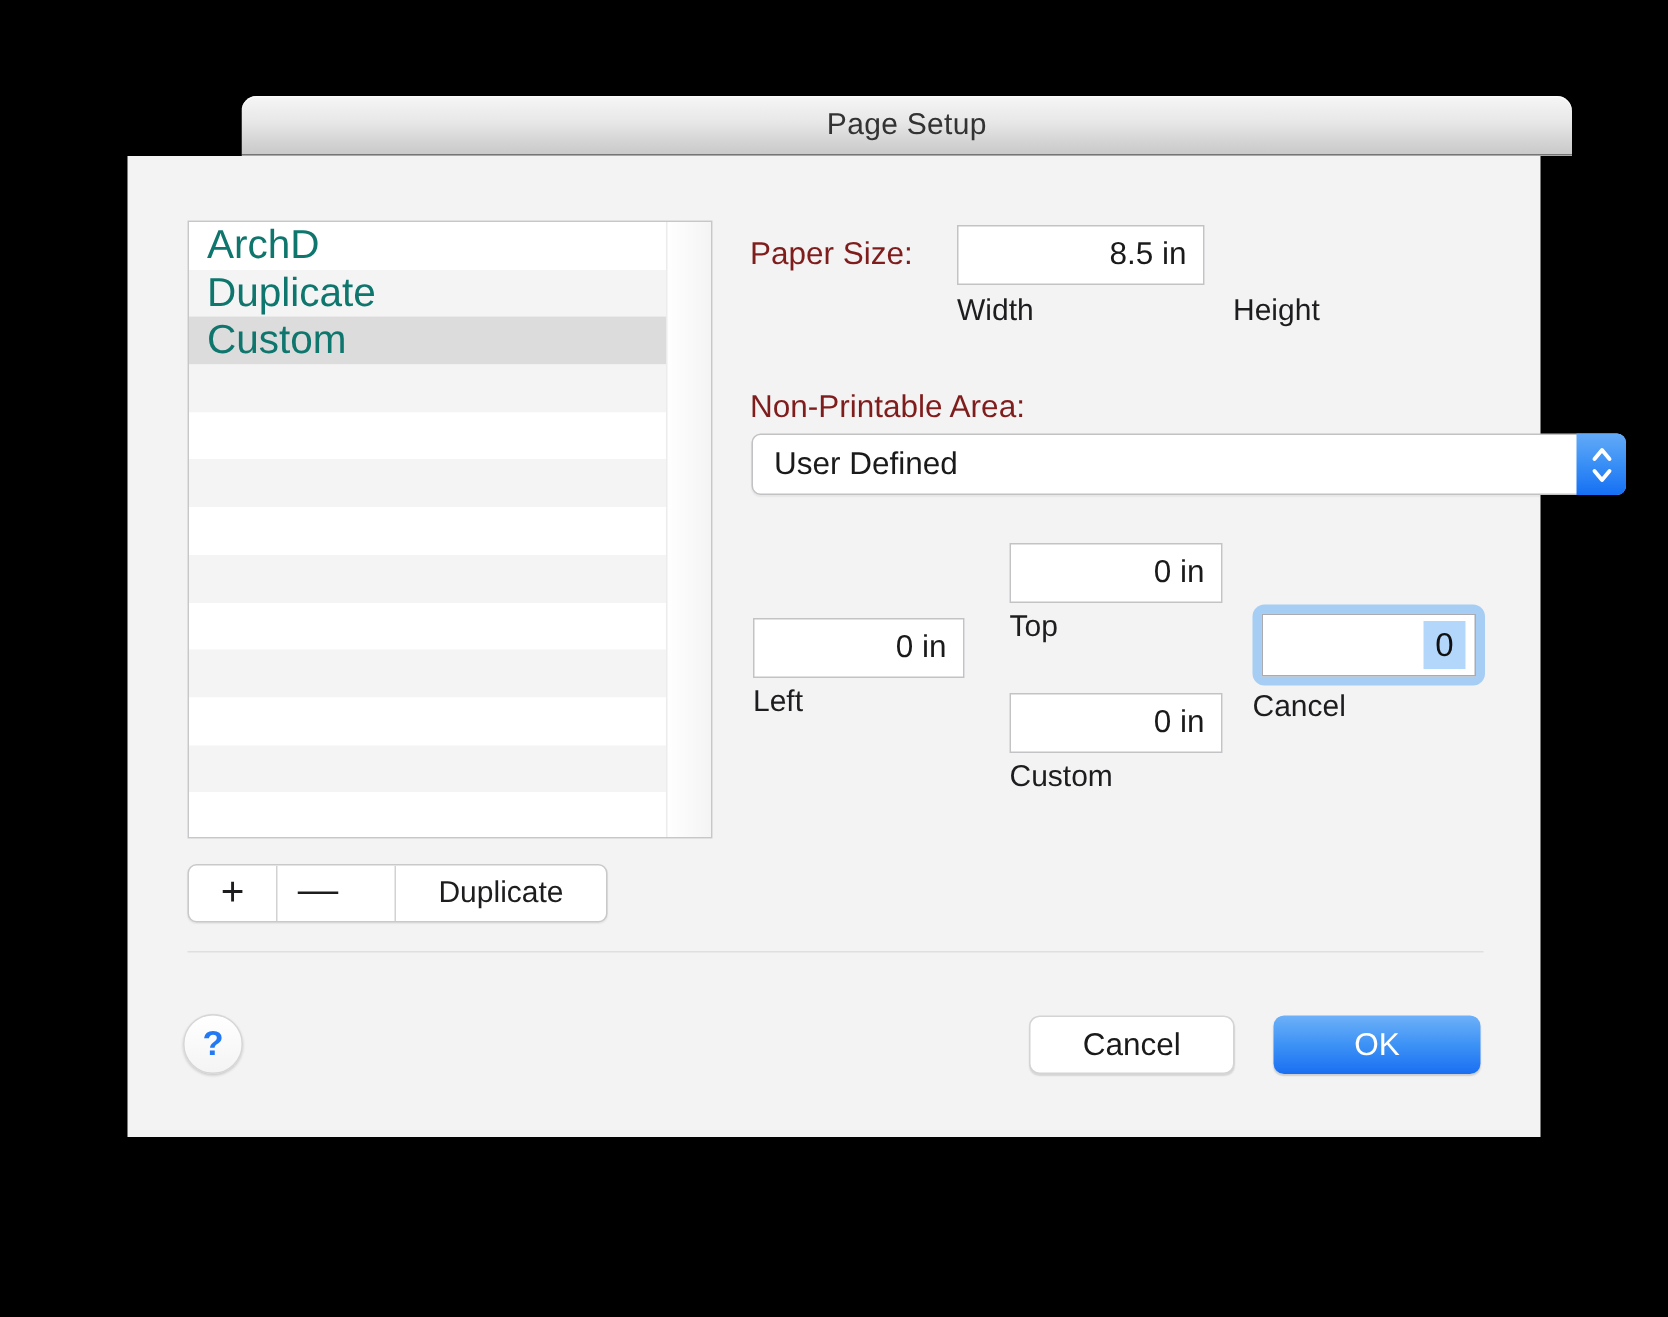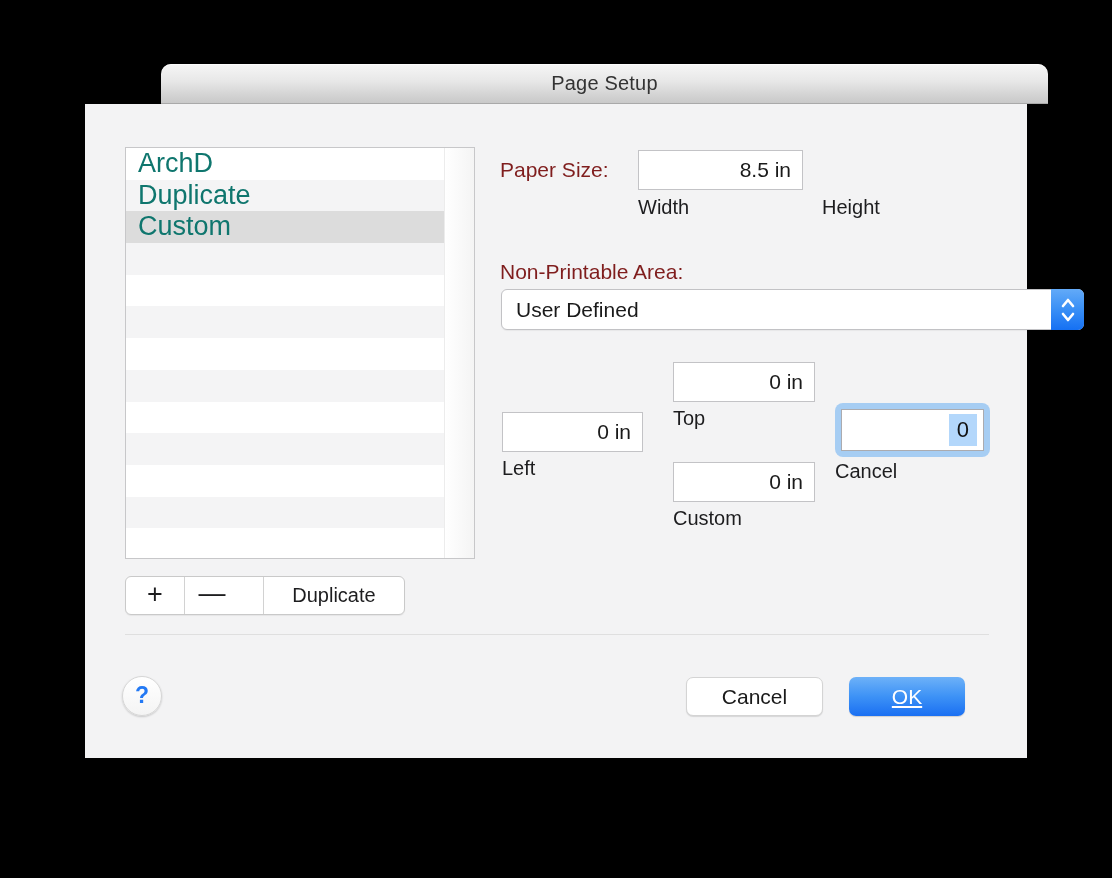--- a/index.html
+++ b/index.html
@@ -107,24 +107,23 @@
   }
   .btn{
     position:absolute;top:573px;height:39px;border-radius:7px;box-sizing:border-box;
     display:flex;align-items:center;justify-content:center;font-size:21px;
   }
   .btn-cancel{
     left:601px;width:137px;background:#fff;border:1px solid #d4d4d4;
     box-shadow:0 1px 1px rgba(0,0,0,.12);color:#1a1a1a;
   }
   .btn-ok{
-    left:764px;width:116px;color:#fff;
+    left:764px;width:138px;color:#fff;
     background:linear-gradient(180deg,#6db1f8 0%,#3d92f6 50%,#1a6ff2 100%);
     box-shadow:0 1px 1px rgba(0,0,0,.15);
-    text-decoration:underline;
   }
 </style>
 </head>
 <body>
 
 <div class="stage">
 
   <div class="titlebar">
     <span class="title">Page Setup</span>
   </div>

